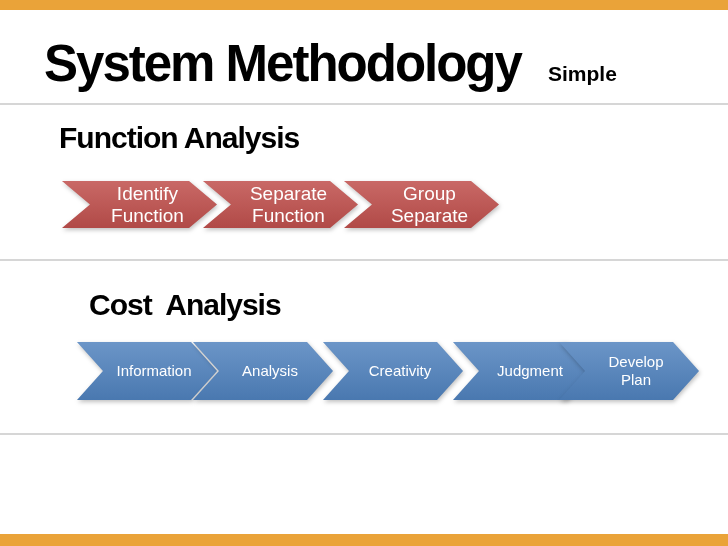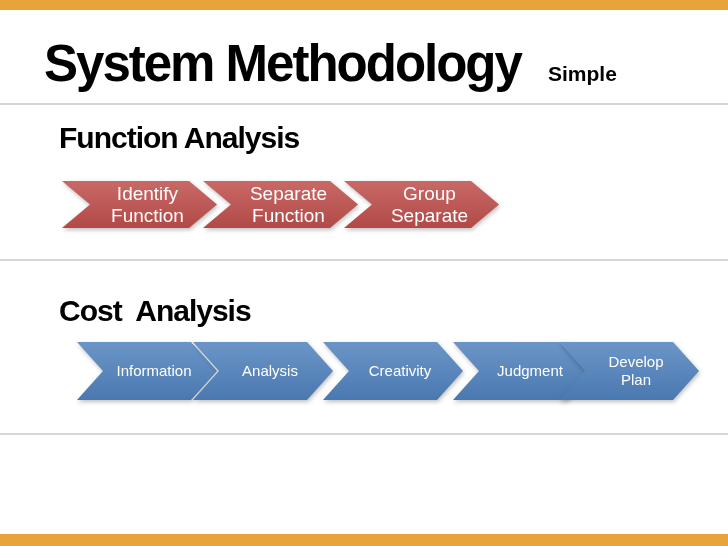--- a/index.html
+++ b/index.html
@@ -61,21 +61,21 @@
     position: absolute;
     left: 59px;
     font-size: 30px;
     line-height: 34px;
     font-weight: 700;
     letter-spacing: -1px;
     color: var(--color-heading-text, #000000);
     white-space: pre;
   }
   .section-heading.h1 { top: 121px; }
-  .section-heading.h2 { top: 294px; }
+  .section-heading.h2 { top: 288px; margin-left: 30px; }
   .section-heading.h3 { top: 450px; }
 
   .chevron {
     position: absolute;
     display: flex;
     align-items: center;
     justify-content: center;
     text-align: center;
     color: var(--color-arrow-text, #ffffff);
     white-space: pre-line;

